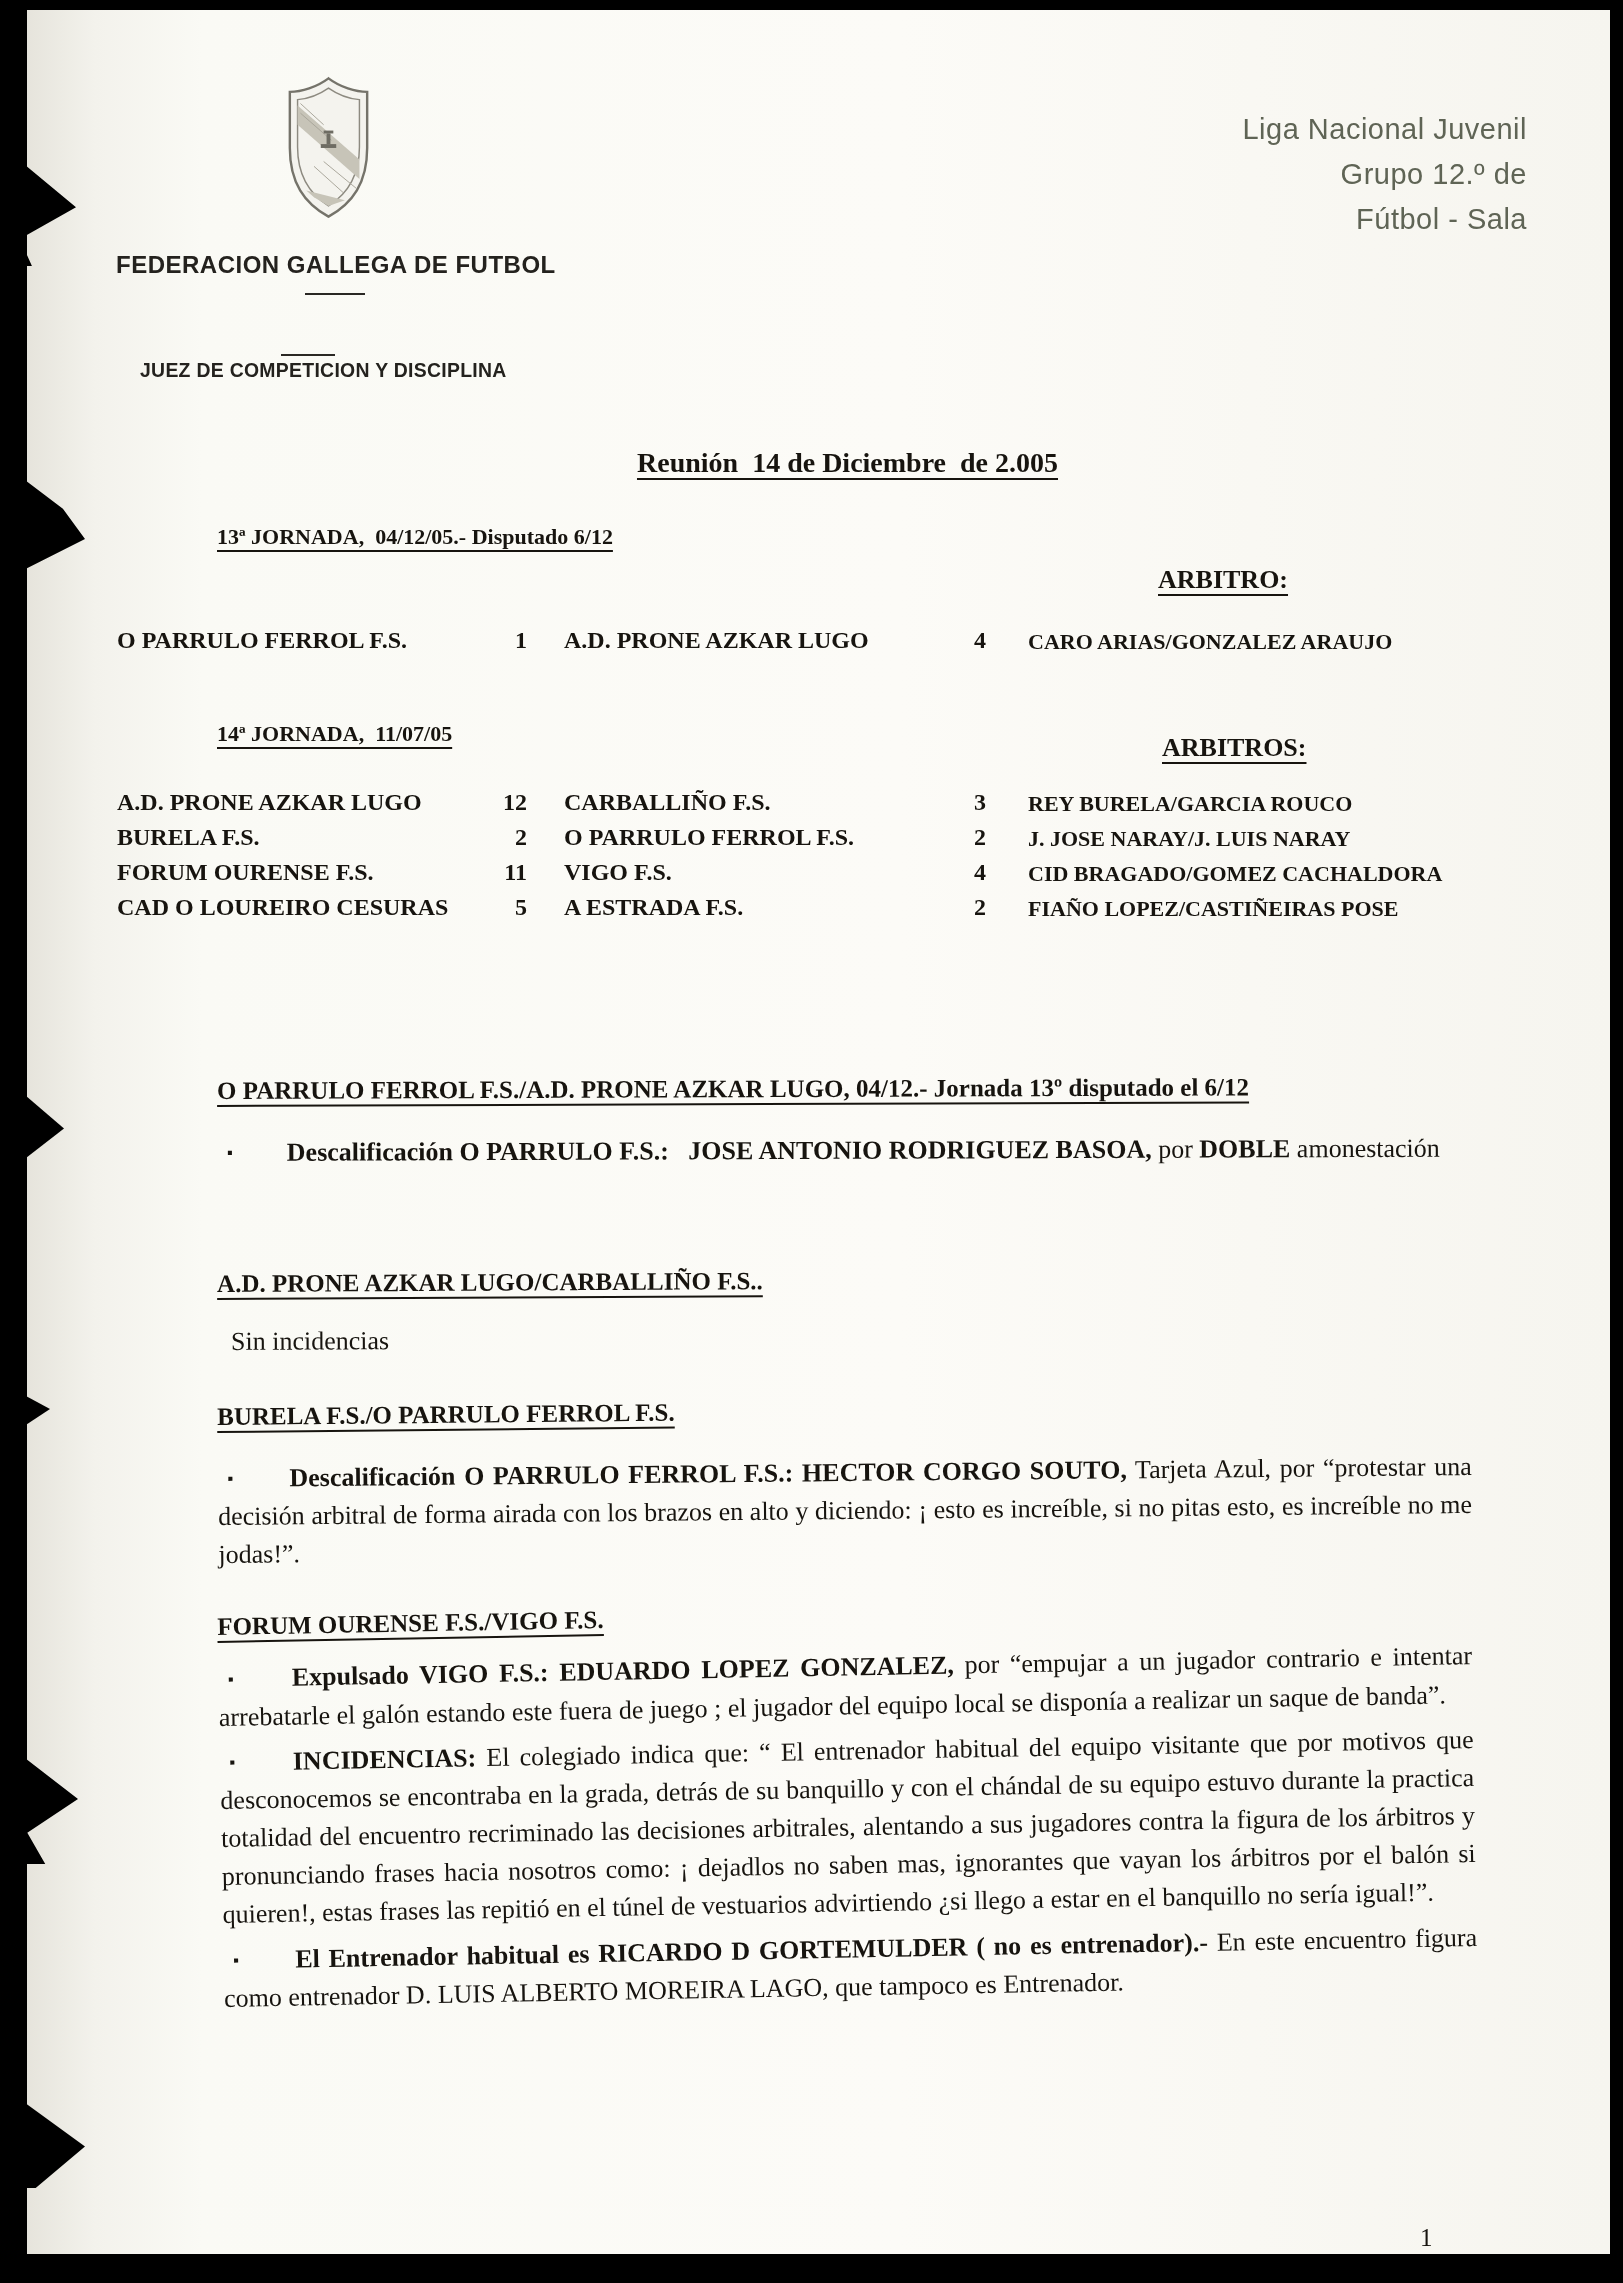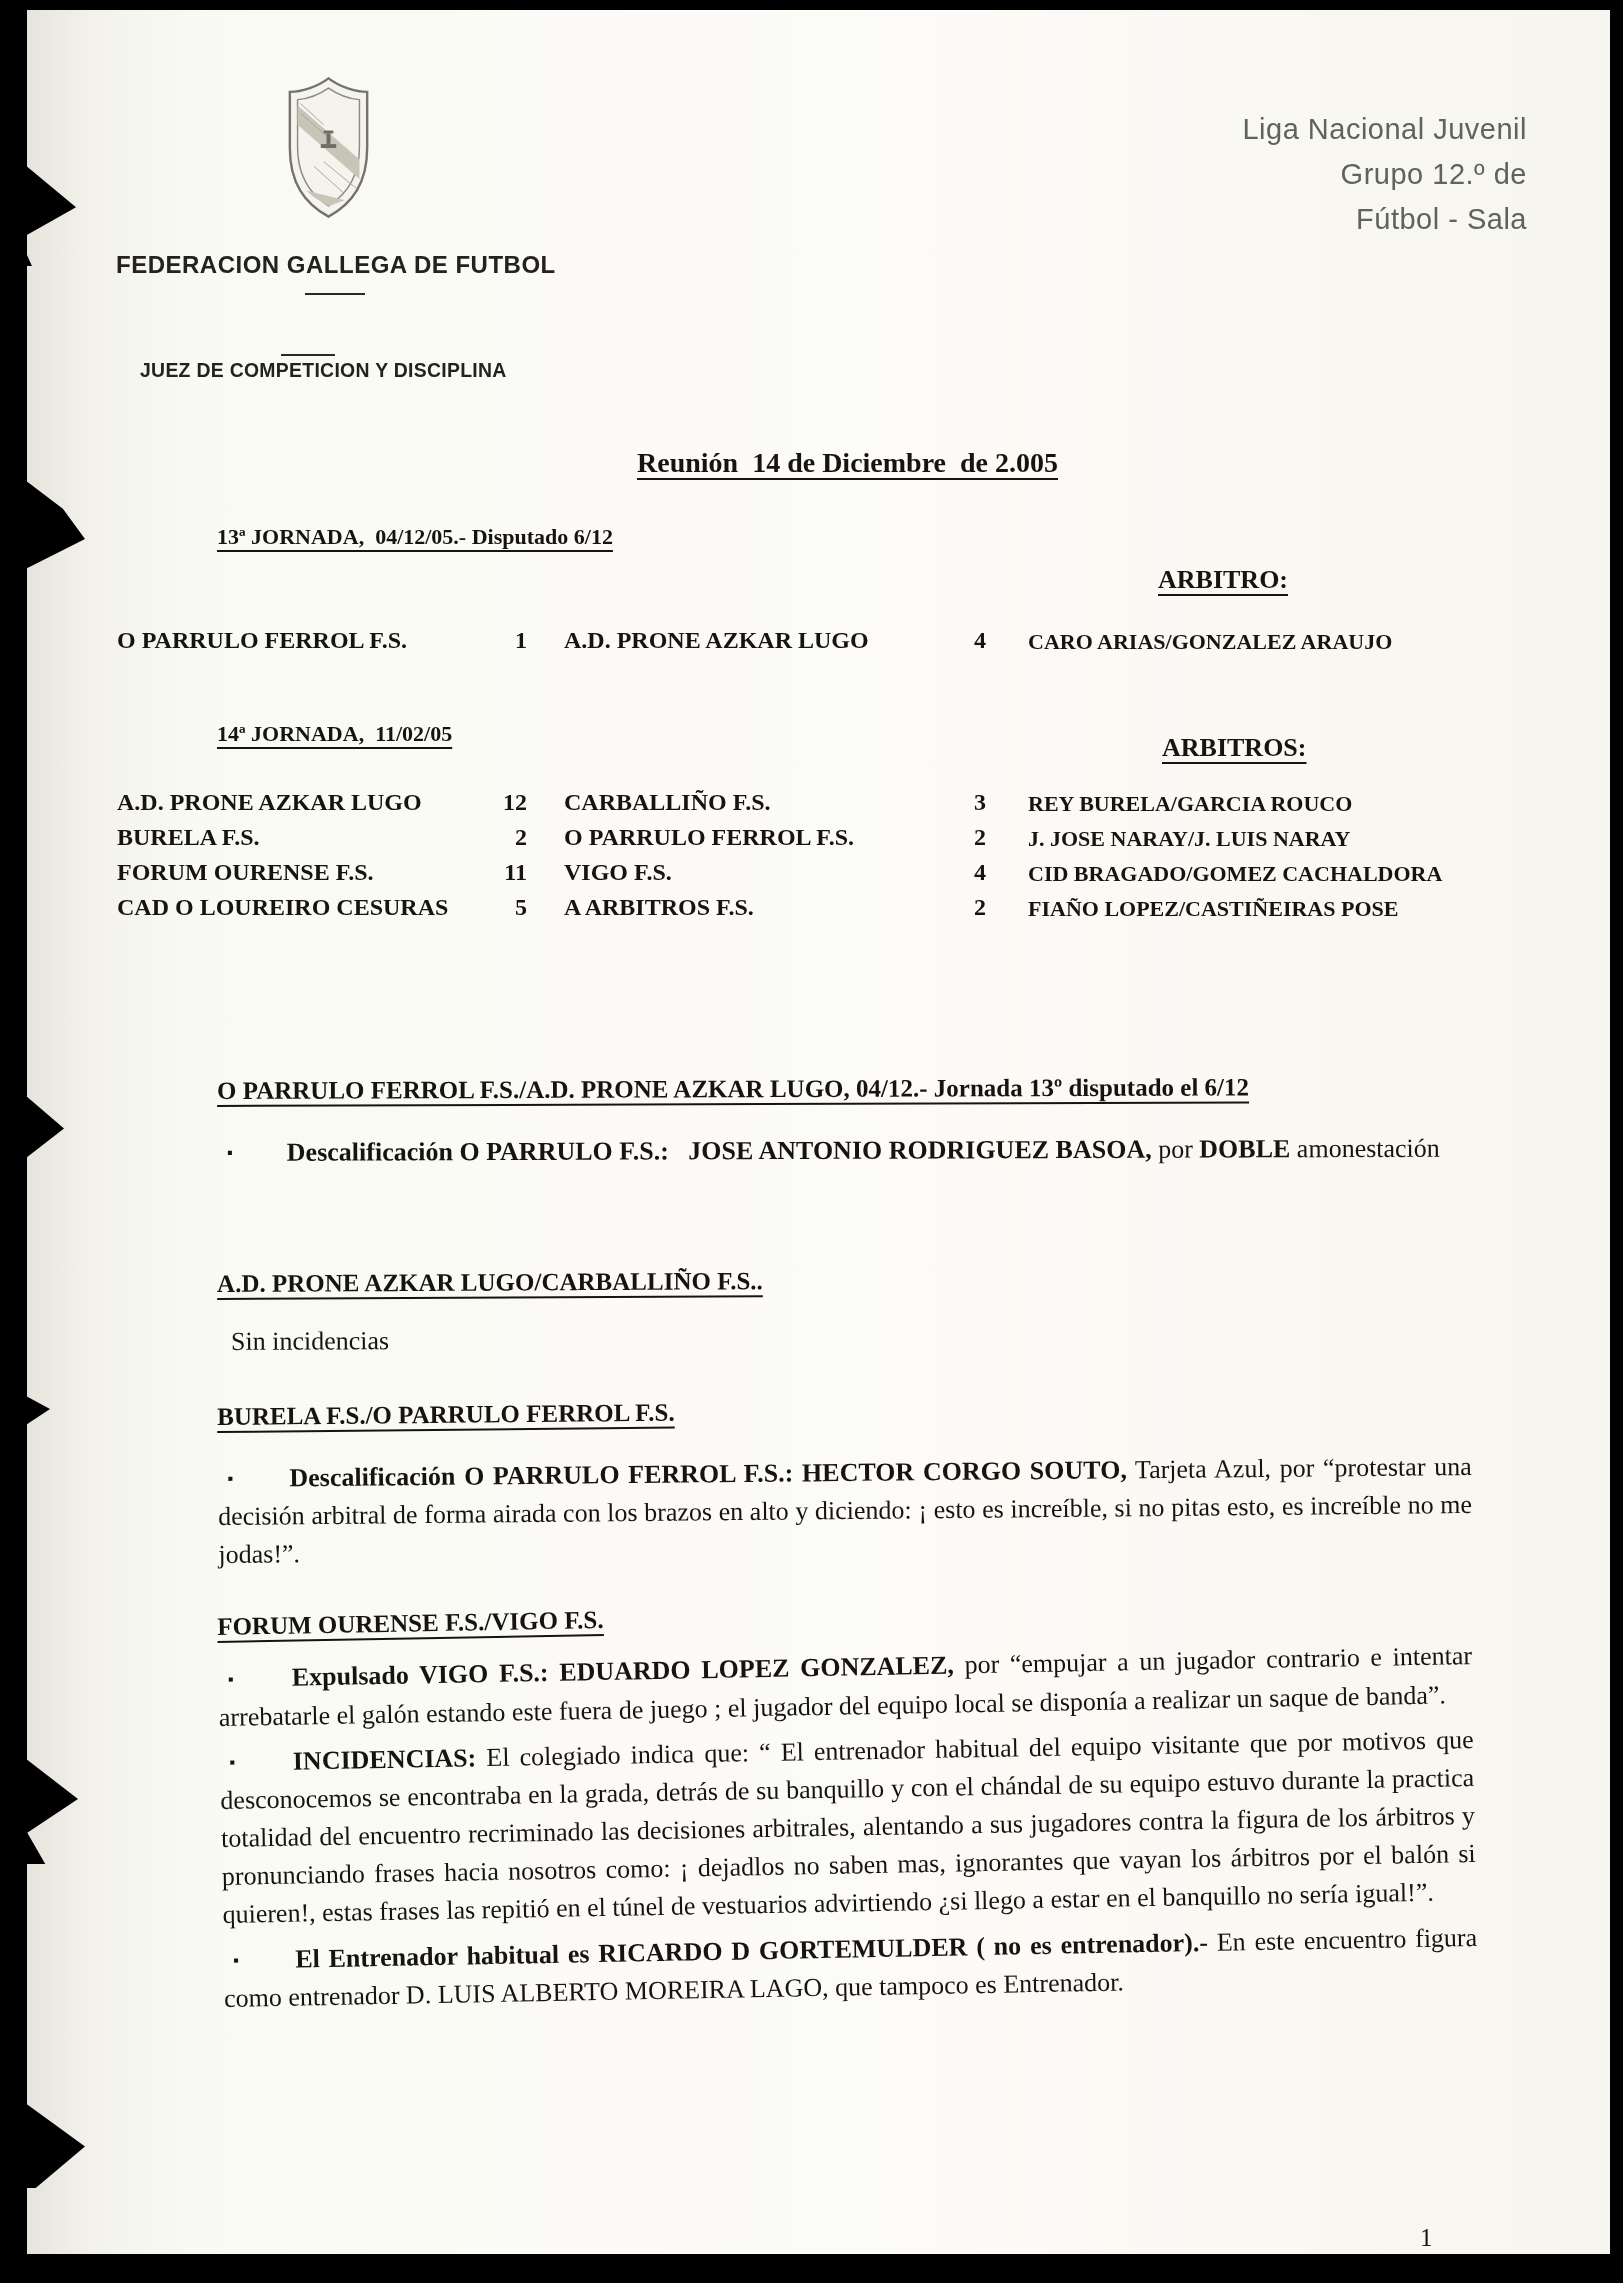--- a/index.html
+++ b/index.html
@@ -145,21 +145,21 @@
     <div class="jheading j13">13ª JORNADA,  04/12/05.- Disputado 6/12</div>
     <div class="arb arb1">ARBITRO:</div>
     <div class="row r0">
       <span class="home">O PARRULO FERROL F.S.</span>
       <span class="s1">1</span>
       <span class="away">A.D. PRONE AZKAR LUGO</span>
       <span class="s2">4</span>
       <span class="refs">CARO ARIAS/GONZALEZ ARAUJO</span>
     </div>
 
-    <div class="jheading j14">14ª JORNADA,  11/02/05</div>
+    <div class="jheading j14">14ª JORNADA,  11/07/05</div>
     <div class="arb arb2">ARBITROS:</div>
 
     <div class="row r1">
       <span class="home">A.D. PRONE AZKAR LUGO</span>
       <span class="s1">12</span>
       <span class="away">CARBALLIÑO F.S.</span>
       <span class="s2">3</span>
       <span class="refs">REY BURELA/GARCIA ROUCO</span>
     </div>
     <div class="row r2">
@@ -172,21 +172,21 @@
     <div class="row r3">
       <span class="home">FORUM OURENSE F.S.</span>
       <span class="s1">11</span>
       <span class="away">VIGO F.S.</span>
       <span class="s2">4</span>
       <span class="refs">CID BRAGADO/GOMEZ CACHALDORA</span>
     </div>
     <div class="row r4">
       <span class="home">CAD O LOUREIRO CESURAS</span>
       <span class="s1">5</span>
-      <span class="away">A ARBITROS F.S.</span>
+      <span class="away">A ESTRADA F.S.</span>
       <span class="s2">2</span>
       <span class="refs">FIAÑO LOPEZ/CASTIÑEIRAS POSE</span>
     </div>
 
 
     <section class="inc-sec sec0">
       <div class="sec-heading">O PARRULO FERROL F.S./A.D. PRONE AZKAR LUGO, 04/12.- Jornada 13º disputado el 6/12</div>
       <p class="para"><span class="bullet">▪</span><span><span class="b">Descalificación O PARRULO F.S.:&nbsp;&nbsp;&nbsp;JOSE ANTONIO RODRIGUEZ BASOA,</span><span> por </span><span class="b">DOBLE</span><span> amonestación</span></span></p>
     </section>
 

